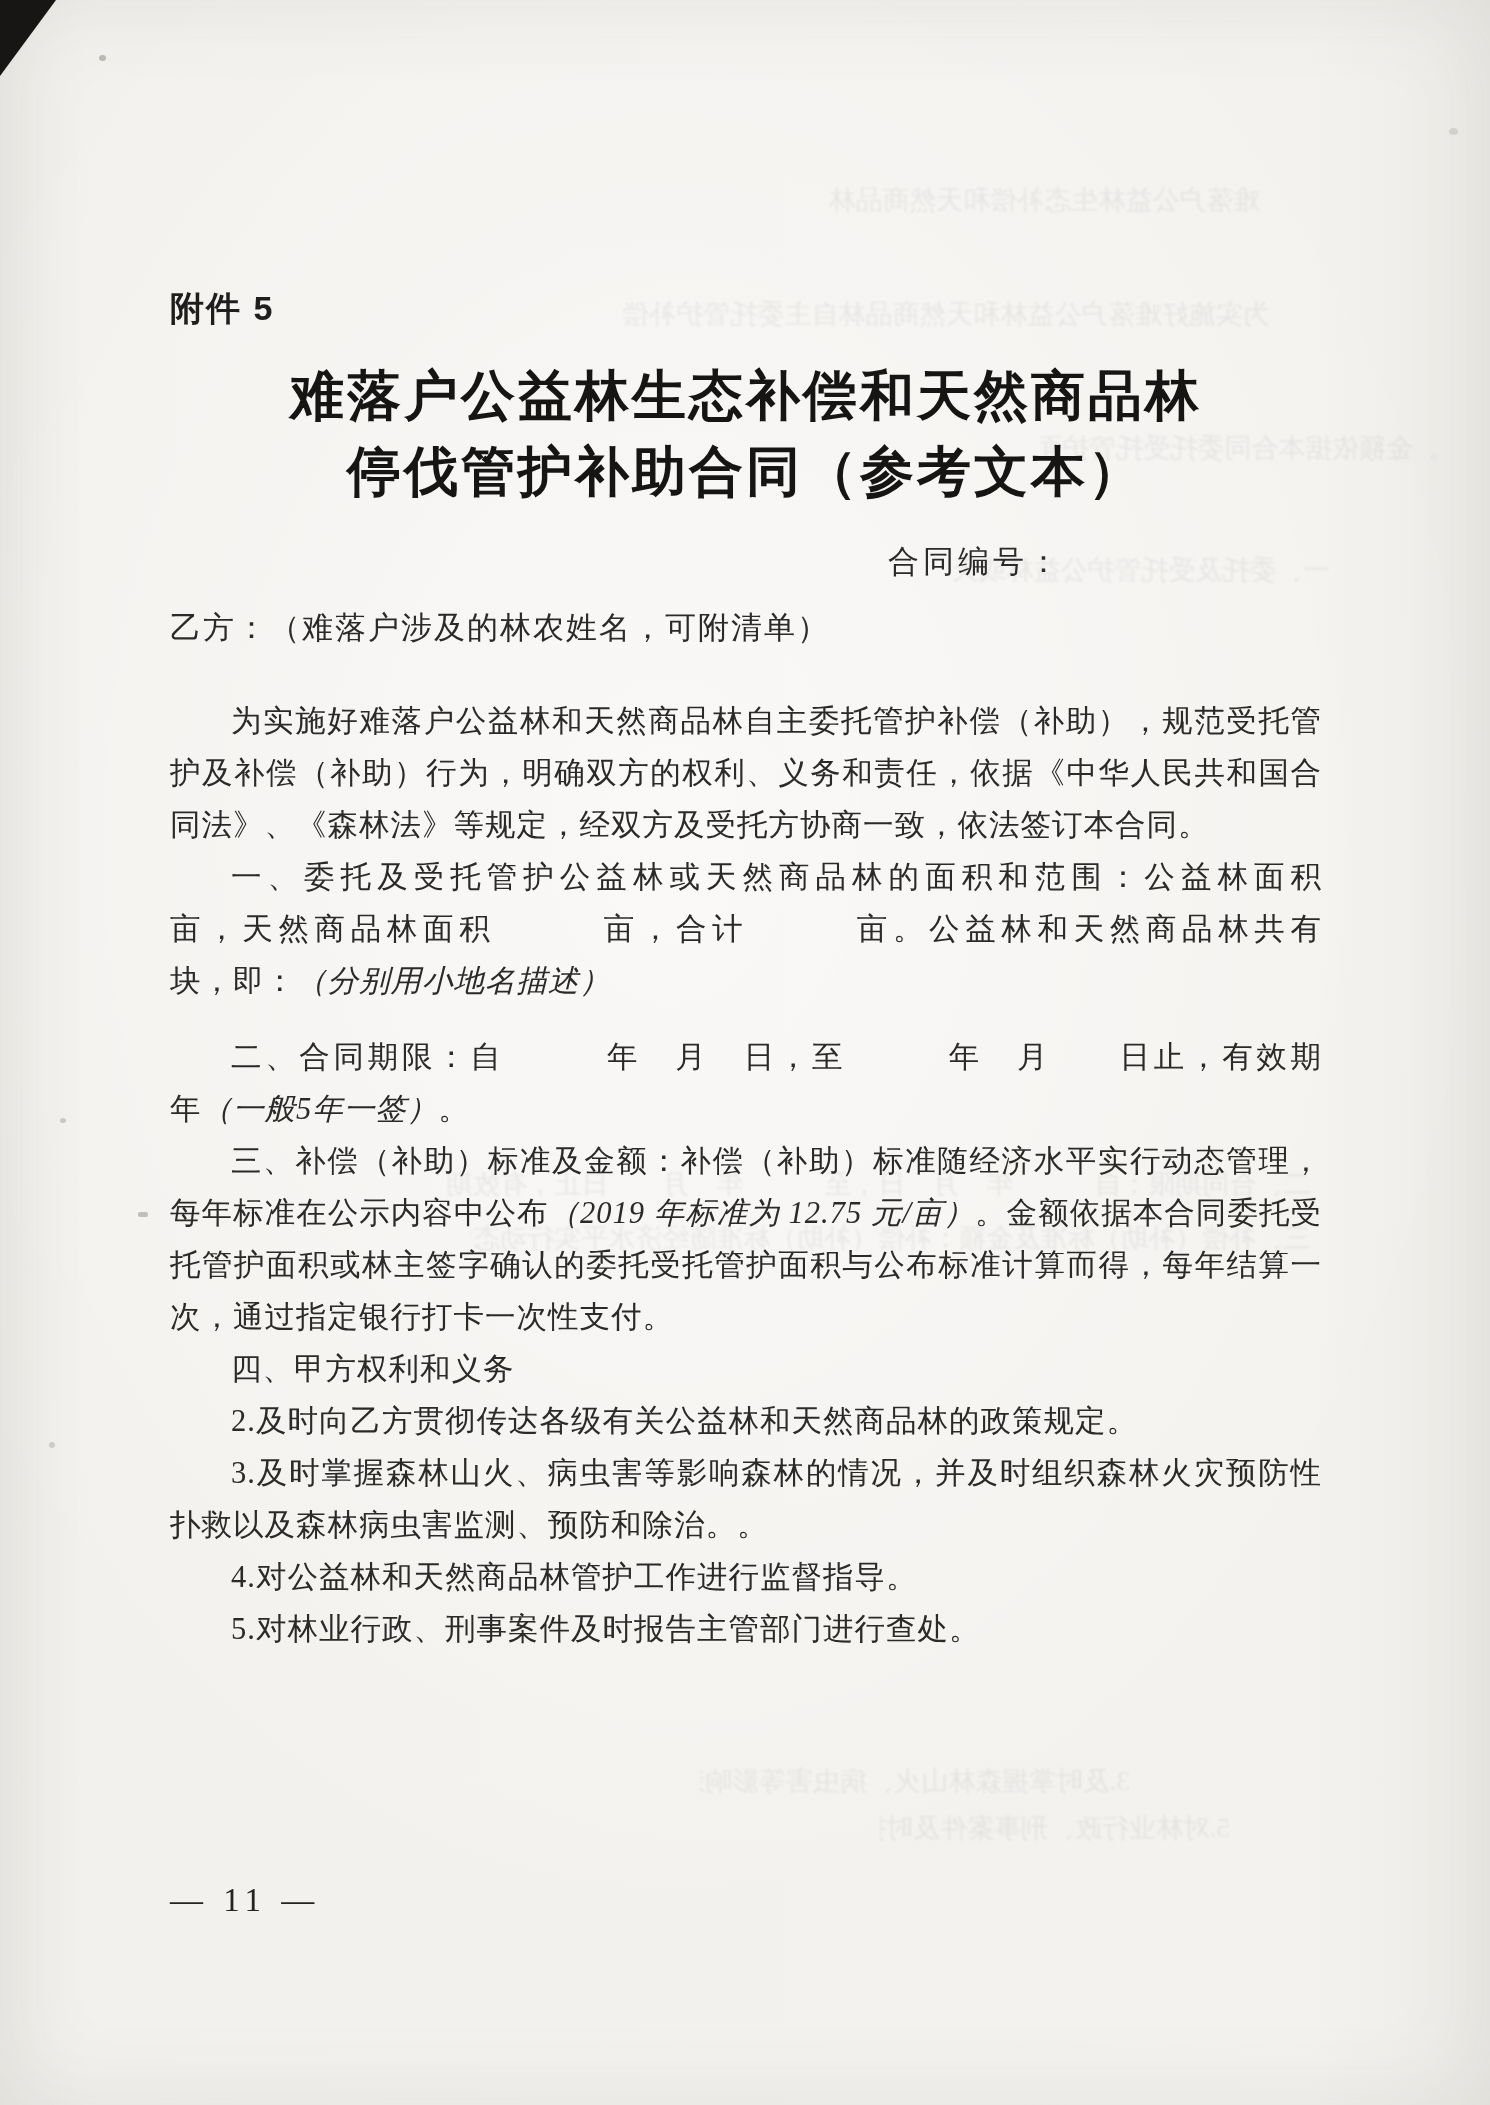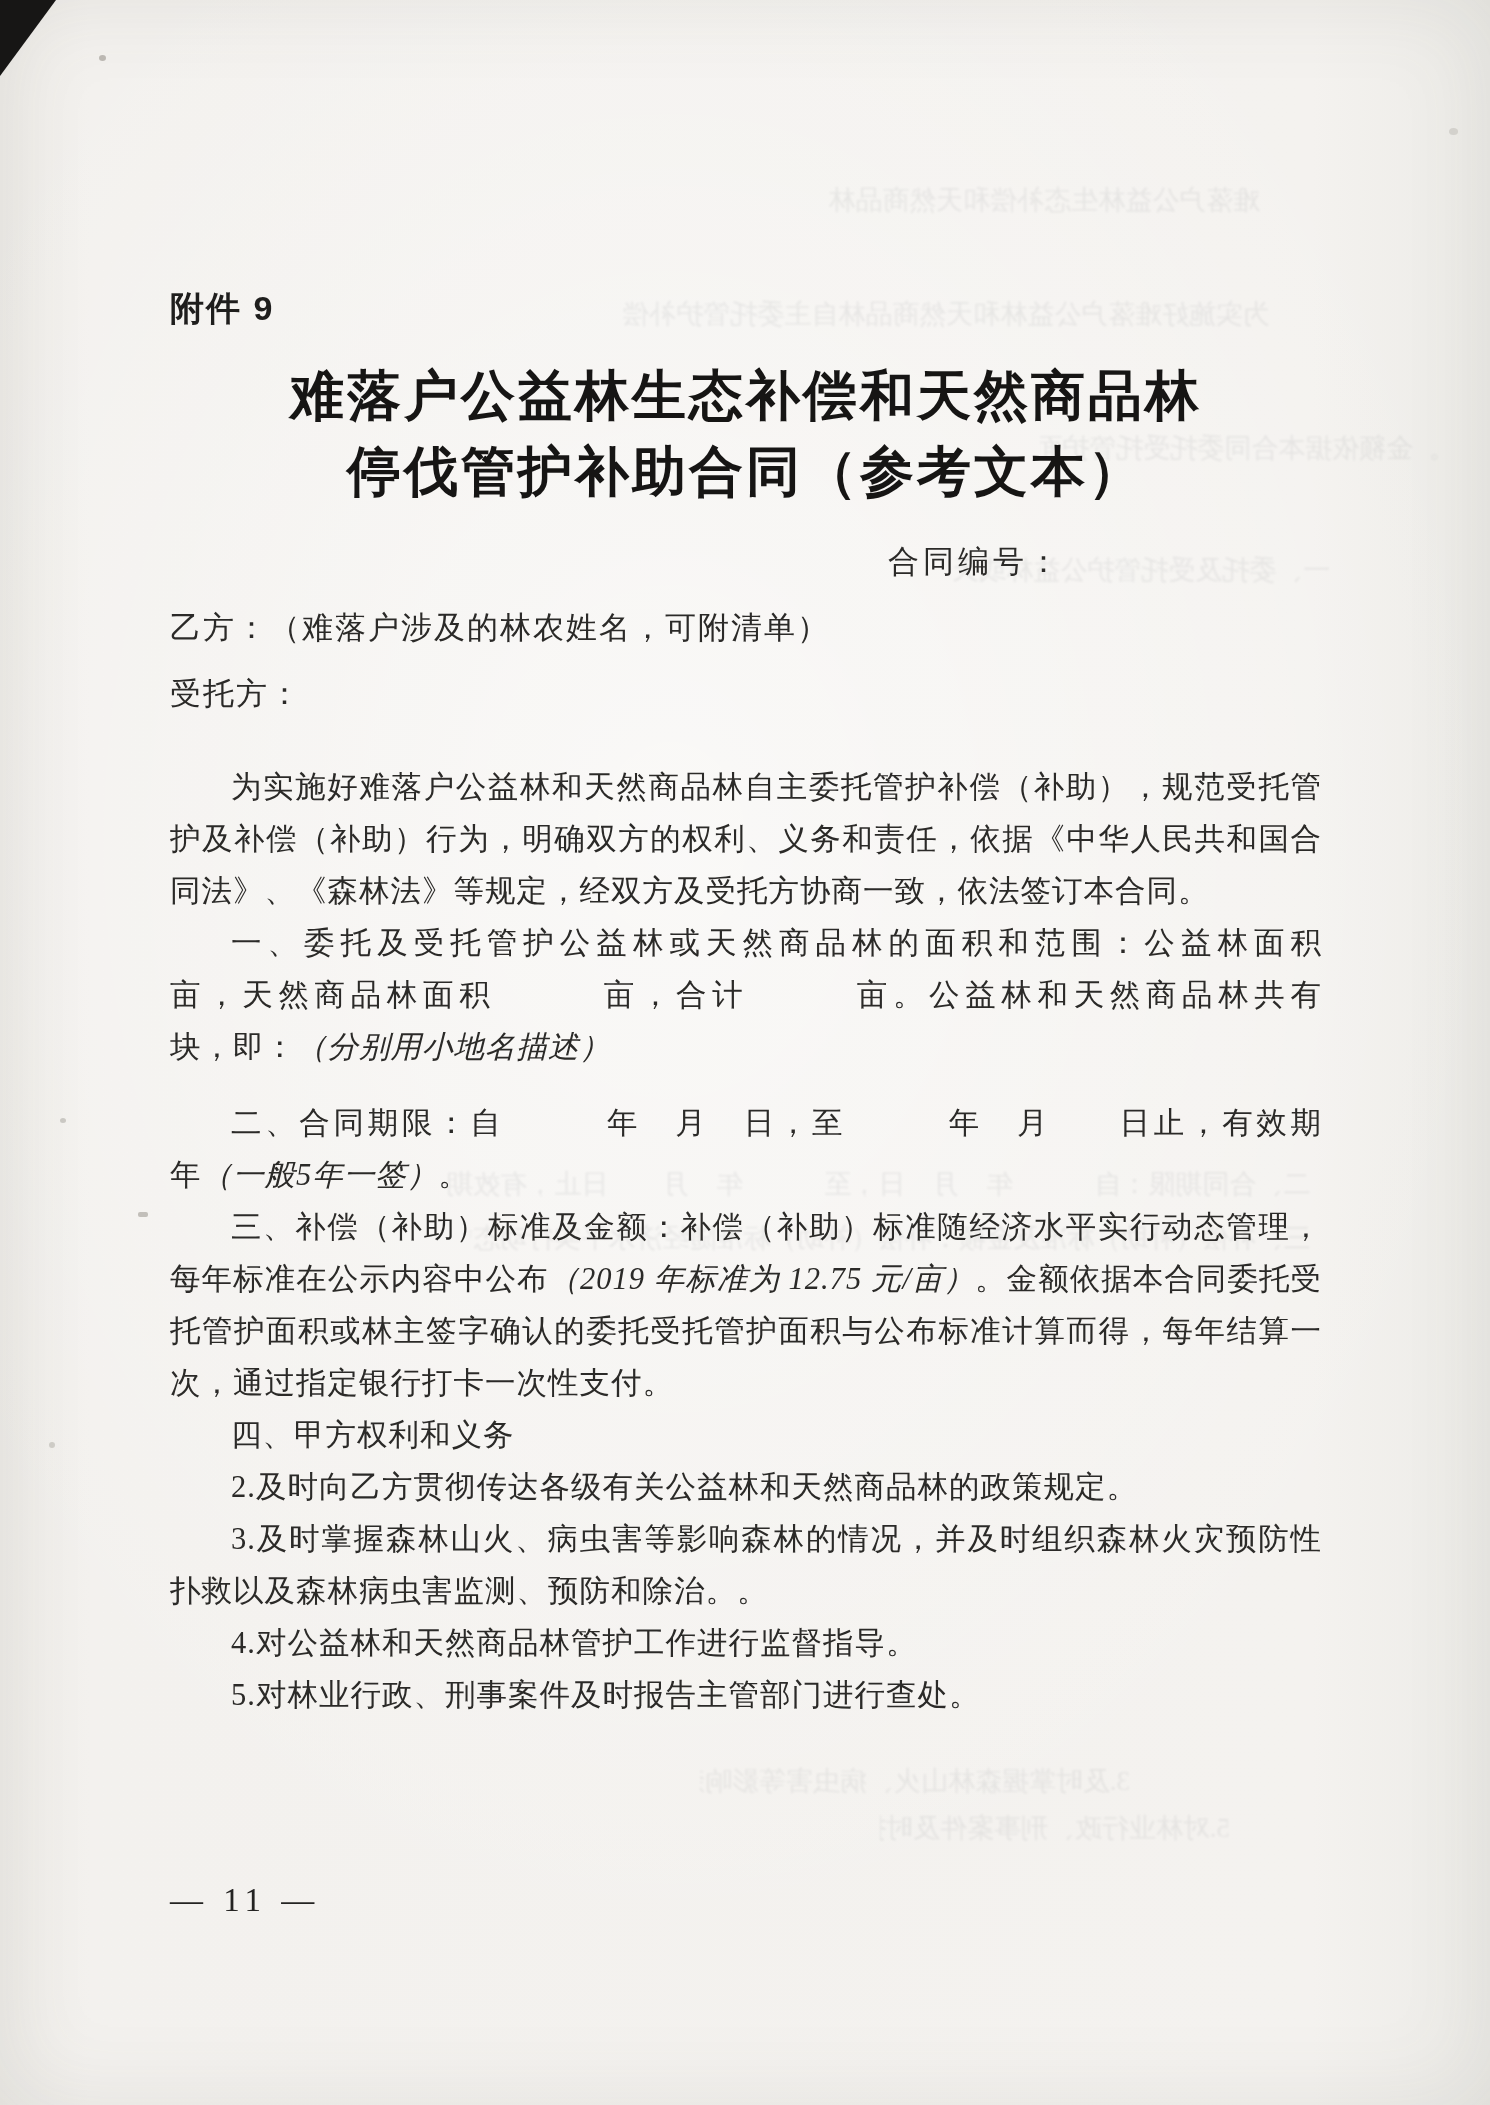--- a/index.html
+++ b/index.html
@@ -64,32 +64,31 @@
   <div class="ghost g2">为实施好难落户公益林和天然商品林自主委托管护补偿（补助），规范受托管护及补偿（补助）行为，明确双方的权利、义务和责任，依据《中华人民共和国合同法》、《森林法》等规定，经双方及受托方协商一致，依法签订本合同。</div>
   <div class="ghost g3">。金额依据本合同委托受托管护面积或林主签字确认的委托受托管护面积与公布标准计算而得，每年结算一次，通过指定银行打卡一次性支付。</div>
   <div class="ghost g4">一、委托及受托管护公益林或天然商品林的面积和范围：公益林面积　　　亩，天然商品林面积　　　亩，合计　　　亩。公益林和天然商品林共有　　　块，即：</div>
   <div class="ghost g5">二、合同期限：自　　　年　月　日，至　　　年　月　　日止，有效期　　　年</div>
   <div class="ghost g6">三、补偿（补助）标准及金额：补偿（补助）标准随经济水平实行动态管理，每年标准在公示内容中公布</div>
   <div class="ghost g7">3.及时掌握森林山火、病虫害等影响森林的情况，并及时组织森林火灾预防性扑救以及森林病虫害监测、预防和除治。。</div>
   <div class="ghost g8">5.对林业行政、刑事案件及时报告主管部门进行查处。</div>
 
   <div class="content">
 
-    <div class="attachment">附件 9</div>
+    <div class="attachment">附件 5</div>
 
     <div class="title">
       <div>难落户公益林生态补偿和天然商品林</div>
       <div>停伐管护补助合同（参考文本）</div>
     </div>
 
     <div class="contract-no">合同编号：</div>
 
     <div class="parties">
       <div class="party-row"><span>乙方：</span><span>（难落户涉及的林农姓名，可附清单）</span></div>
-      <div class="party-row"><span>受托方：</span><span></span></div>
     </div>
 
     <div class="doc-body">
         <p><span>为实施好难落户公益林和天然商品林自主委托管护补偿（补助），规范受托管护及补偿（补助）行为，明确双方的权利、义务和责任，依据《中华人民共和国合同法》、《森林法》等规定，经双方及受托方协商一致，依法签订本合同。</span></p>
         <p><span>一、委托及受托管护公益林或天然商品林的面积和范围：公益林面积　　　亩，天然商品林面积　　　亩，合计　　　亩。公益林和天然商品林共有　　　块，即：</span><span class="italic">（分别用小地名描述）</span></p>
         <p class="space-before"><span>二、合同期限：自　　　年　月　日，至　　　年　月　　日止，有效期　　　年</span><span class="italic">（一般5年一签）</span><span>。</span></p>
         <p><span>三、补偿（补助）标准及金额：补偿（补助）标准随经济水平实行动态管理，每年标准在公示内容中公布</span><span class="italic">（2019 年标准为 12.75 元/亩）</span><span>。金额依据本合同委托受托管护面积或林主签字确认的委托受托管护面积与公布标准计算而得，每年结算一次，通过指定银行打卡一次性支付。</span></p>
         <p><span>四、甲方权利和义务</span></p>
         <p><span>2.及时向乙方贯彻传达各级有关公益林和天然商品林的政策规定。</span></p>
         <p><span>3.及时掌握森林山火、病虫害等影响森林的情况，并及时组织森林火灾预防性扑救以及森林病虫害监测、预防和除治。。</span></p>

